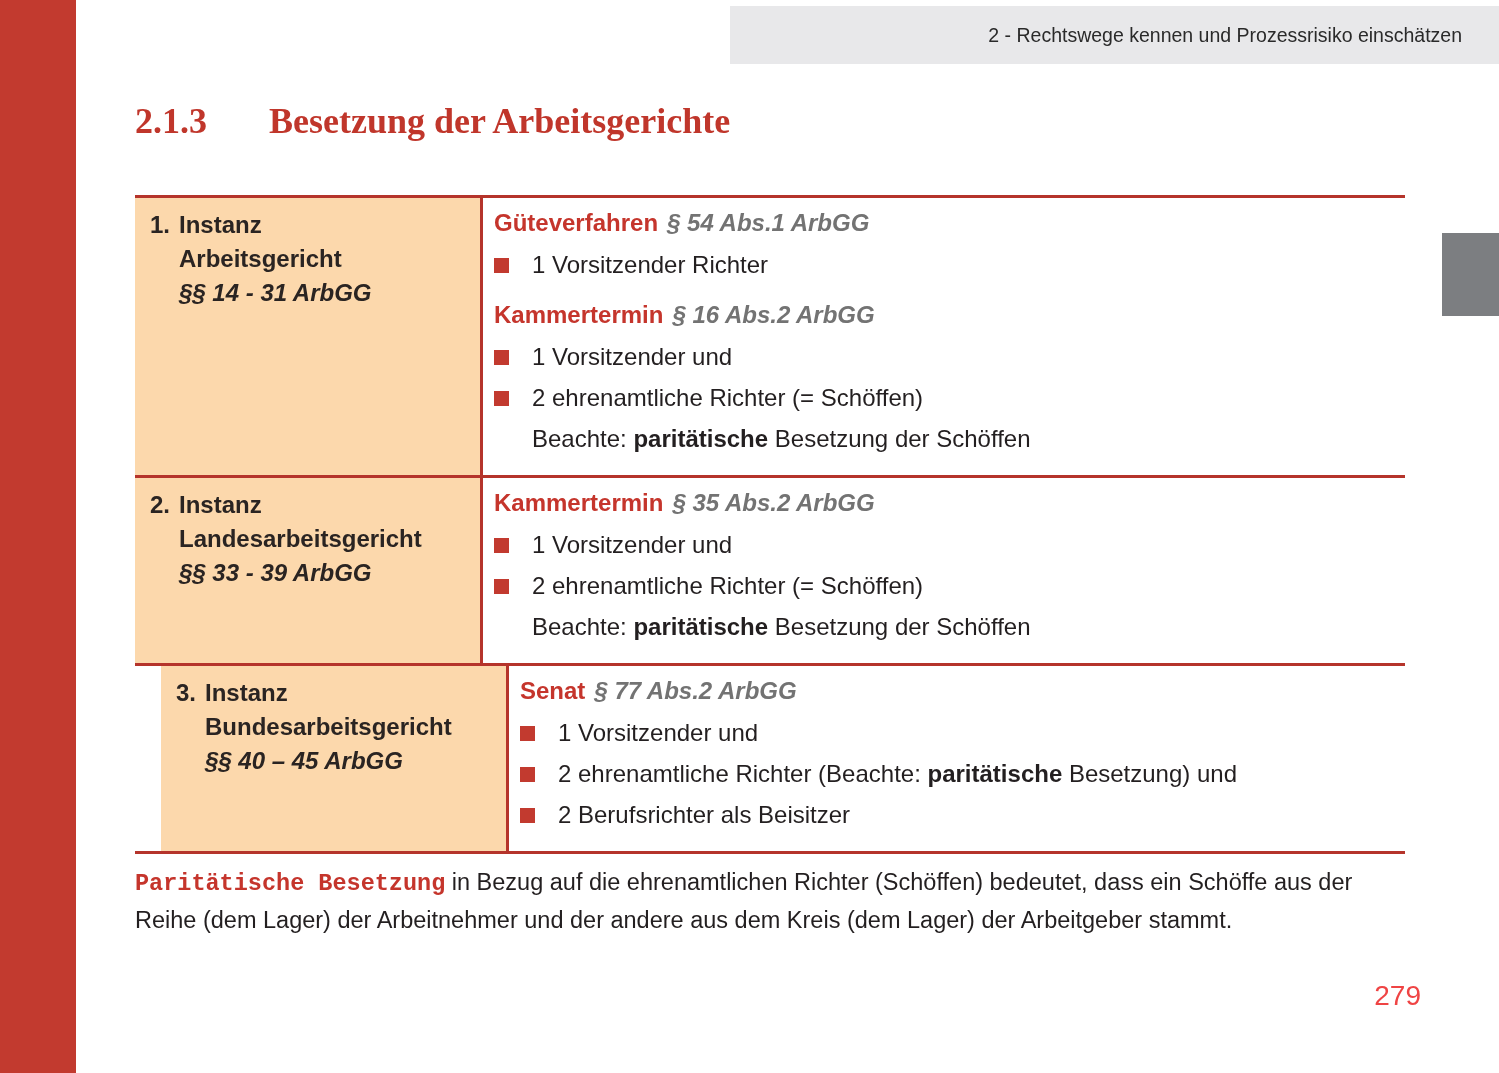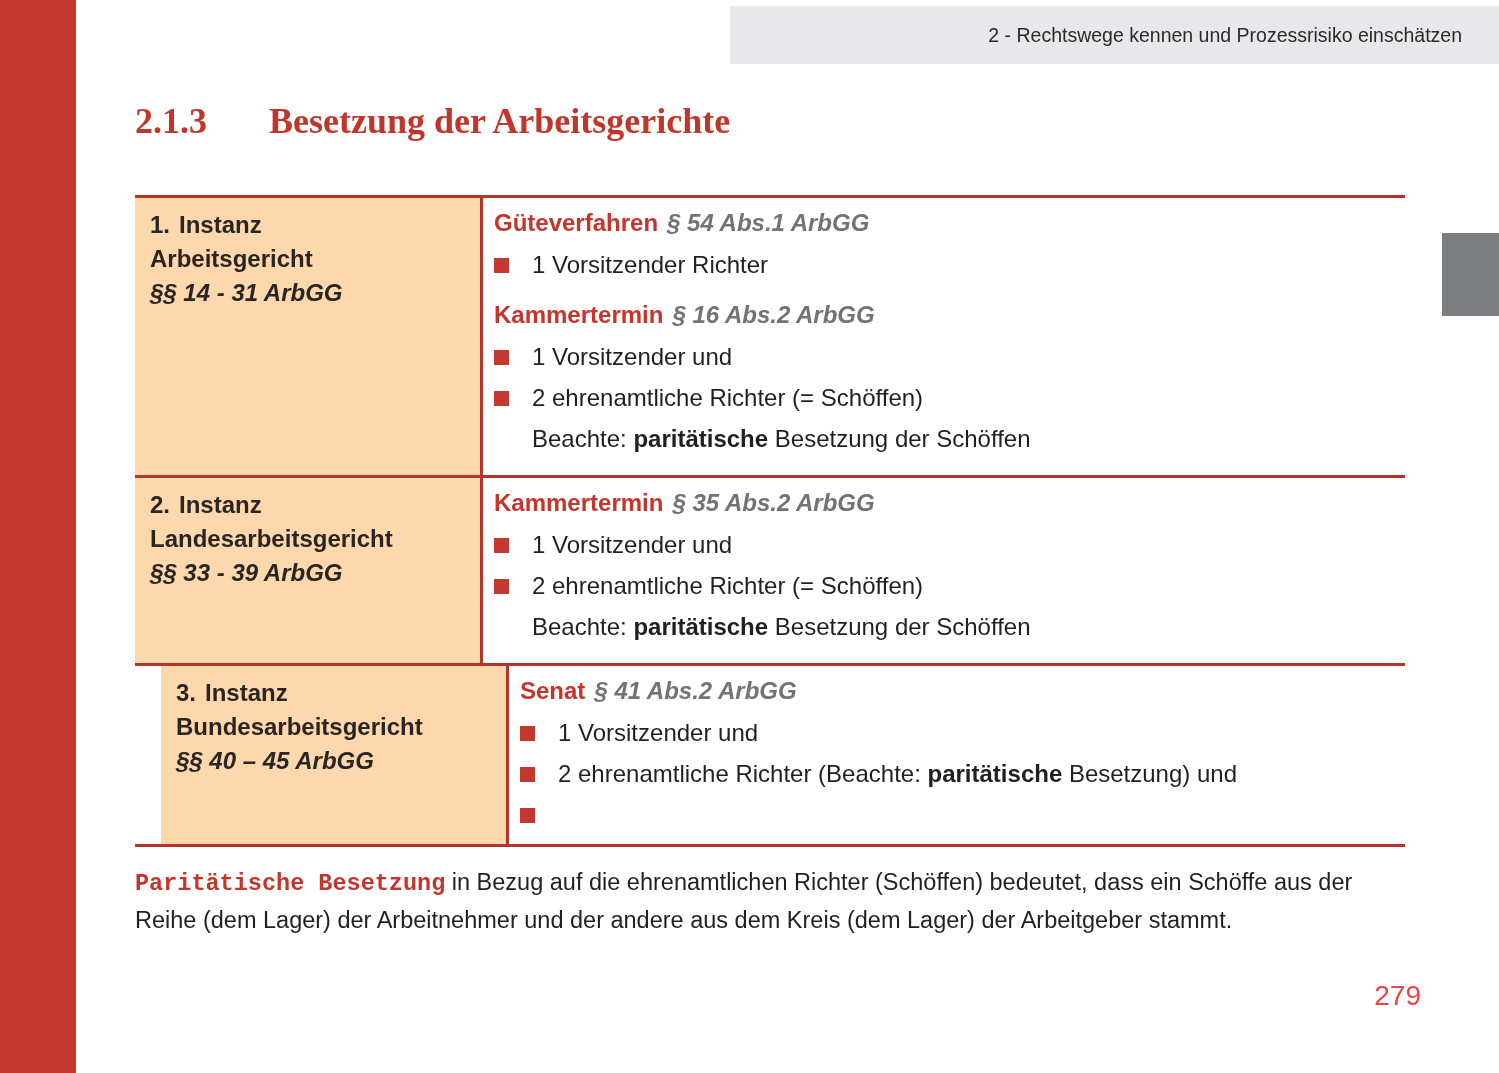--- a/index.html
+++ b/index.html
@@ -65,21 +65,21 @@
     flex: none;
     background: #fcd8ac;
     border-right: 3px solid #b5342b;
     padding: 10px 10px 10px 15px;
     font-size: 24px;
     font-weight: 700;
     line-height: 34px;
     color: #2a2422;
   }
   .inst-num { display: inline-block; width: 29px; }
-  .inst-court, .inst-statute { }
+  .inst-court, .inst-statute { margin-left: 29px; }
   .inst-statute { font-style: italic; }
   .cell-right {
     flex: 1;
     padding: 10px 10px 10px 11px;
     font-size: 24px;
     line-height: 30px;
   }
   .sec-heading { margin-bottom: 12px; font-weight: 700; }
   .sec-heading.later { margin-top: 20px; }
   .sec-red { color: #c5352c; margin-right: 9px; }
@@ -190,32 +190,33 @@
     </div>
 
     <div class="trow trow-3">
       <div class="cell-left">
         <div><span class="inst-num">3.</span><span>Instanz</span></div>
         <div class="inst-court">Bundesarbeitsgericht</div>
         <div class="inst-statute">§§ 40 – 45 ArbGG</div>
       </div>
       <div class="cell-right">
         <div class="sec-heading">
-          <span class="sec-red">Senat</span><span class="sec-ref">§ 41 Abs.2 ArbGG</span>
+          <span class="sec-red">Senat</span><span class="sec-ref">§ 77 Abs.2 ArbGG</span>
         </div>
         <div class="bullet-item">
           <span class="bullet-sq"></span>
           <span><span>1 Vorsitzender und</span><b></b><span></span></span>
         </div>
         <div class="bullet-item">
           <span class="bullet-sq"></span>
           <span><span>2 ehrenamtliche Richter (Beachte: </span><b>paritätische</b><span> Besetzung) und</span></span>
         </div>
         <div class="bullet-item">
           <span class="bullet-sq"></span>
+          <span><span>2 Berufsrichter als Beisitzer</span><b></b><span></span></span>
         </div>
       </div>
     </div>
 
   </div>
 
   <div class="footer-note">
     <span class="footer-lead">Paritätische Besetzung</span><span> in Bezug auf die ehrenamtlichen Richter (Schöffen) bedeutet, dass ein Schöffe aus der Reihe (dem Lager) der Arbeitnehmer und der andere aus dem Kreis (dem Lager) der Arbeitgeber stammt.</span>
   </div>
 

